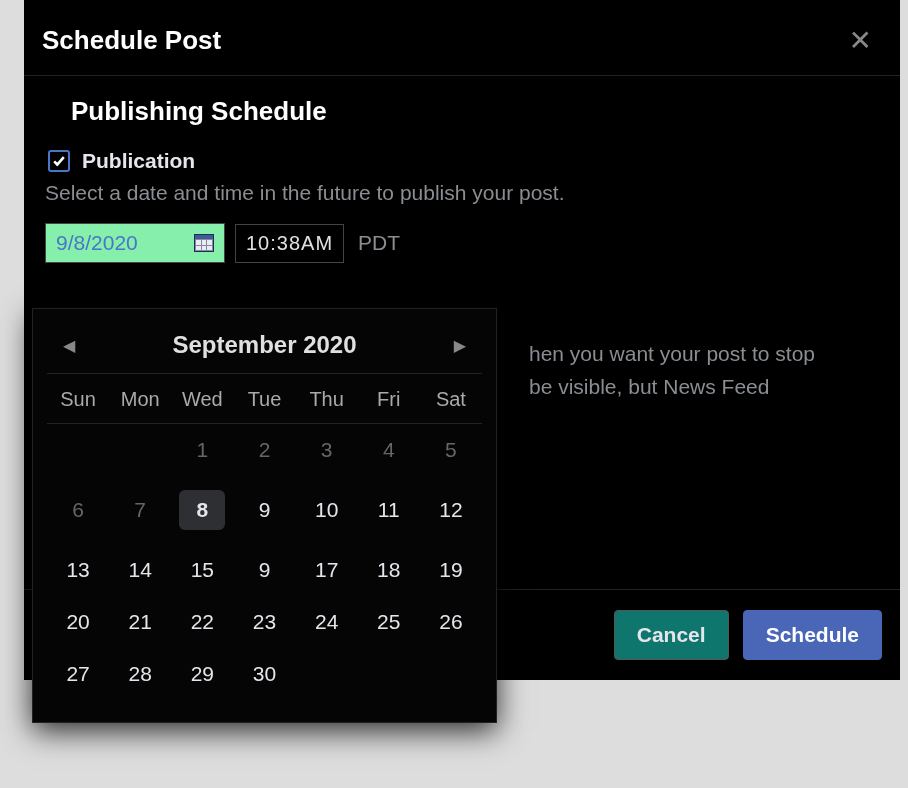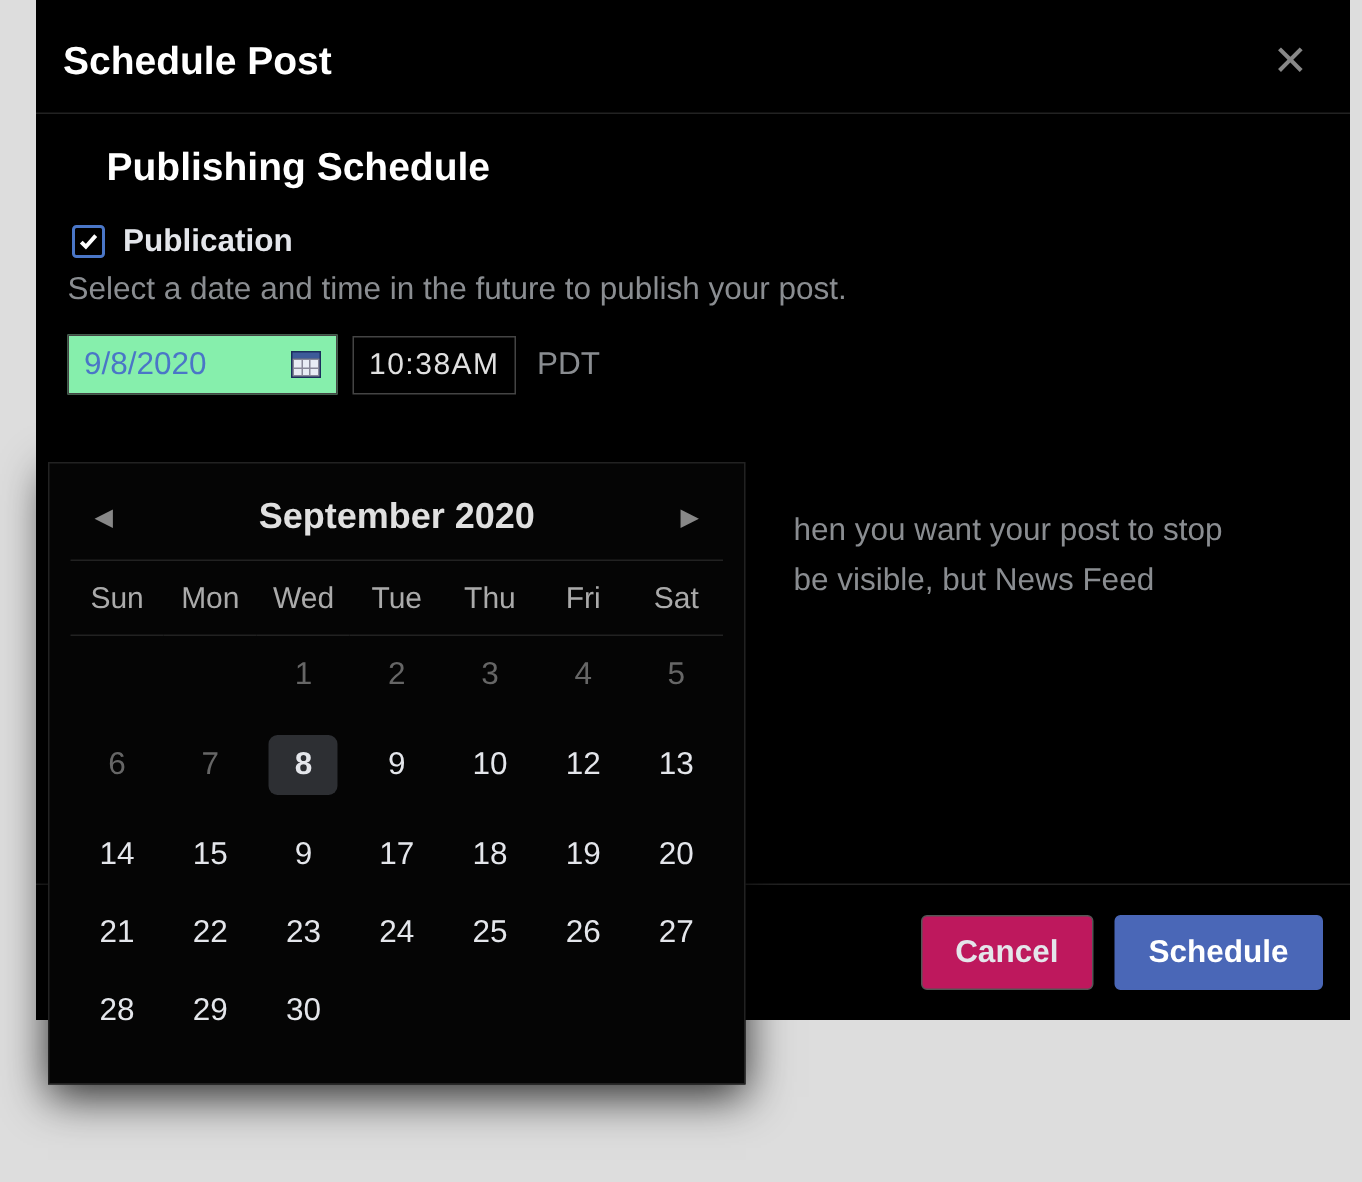--- a/index.html
+++ b/index.html
@@ -191,21 +191,21 @@
     .btn {
       padding: 12px 22px;
       font-size: 21px;
       font-weight: 700;
       border-radius: 4px;
       cursor: pointer;
       font-family: inherit;
     }
     
     .btn-cancel {
-      background: #be185d;
+      background: #0f766e;
       color: #e4e6eb;
       border: 1px solid #555;
     }
     
     .btn-primary {
       background: #4a67b7;
       color: #fff;
       border: 1px solid #4a67b7;
     }
     
@@ -383,20 +383,23 @@
       <div class="day-cell selected">
         <span>8</span>
       </div>
       <div class="day-cell">
         <span>9</span>
       </div>
       <div class="day-cell">
         <span>10</span>
       </div>
       <div class="day-cell">
+        <span>11</span>
+      </div>
+      <div class="day-cell">
         <span>12</span>
       </div>
       <div class="day-cell">
         <span>13</span>
       </div>
       <div class="day-cell">
         <span>14</span>
       </div>
       <div class="day-cell">
         <span>15</span>

